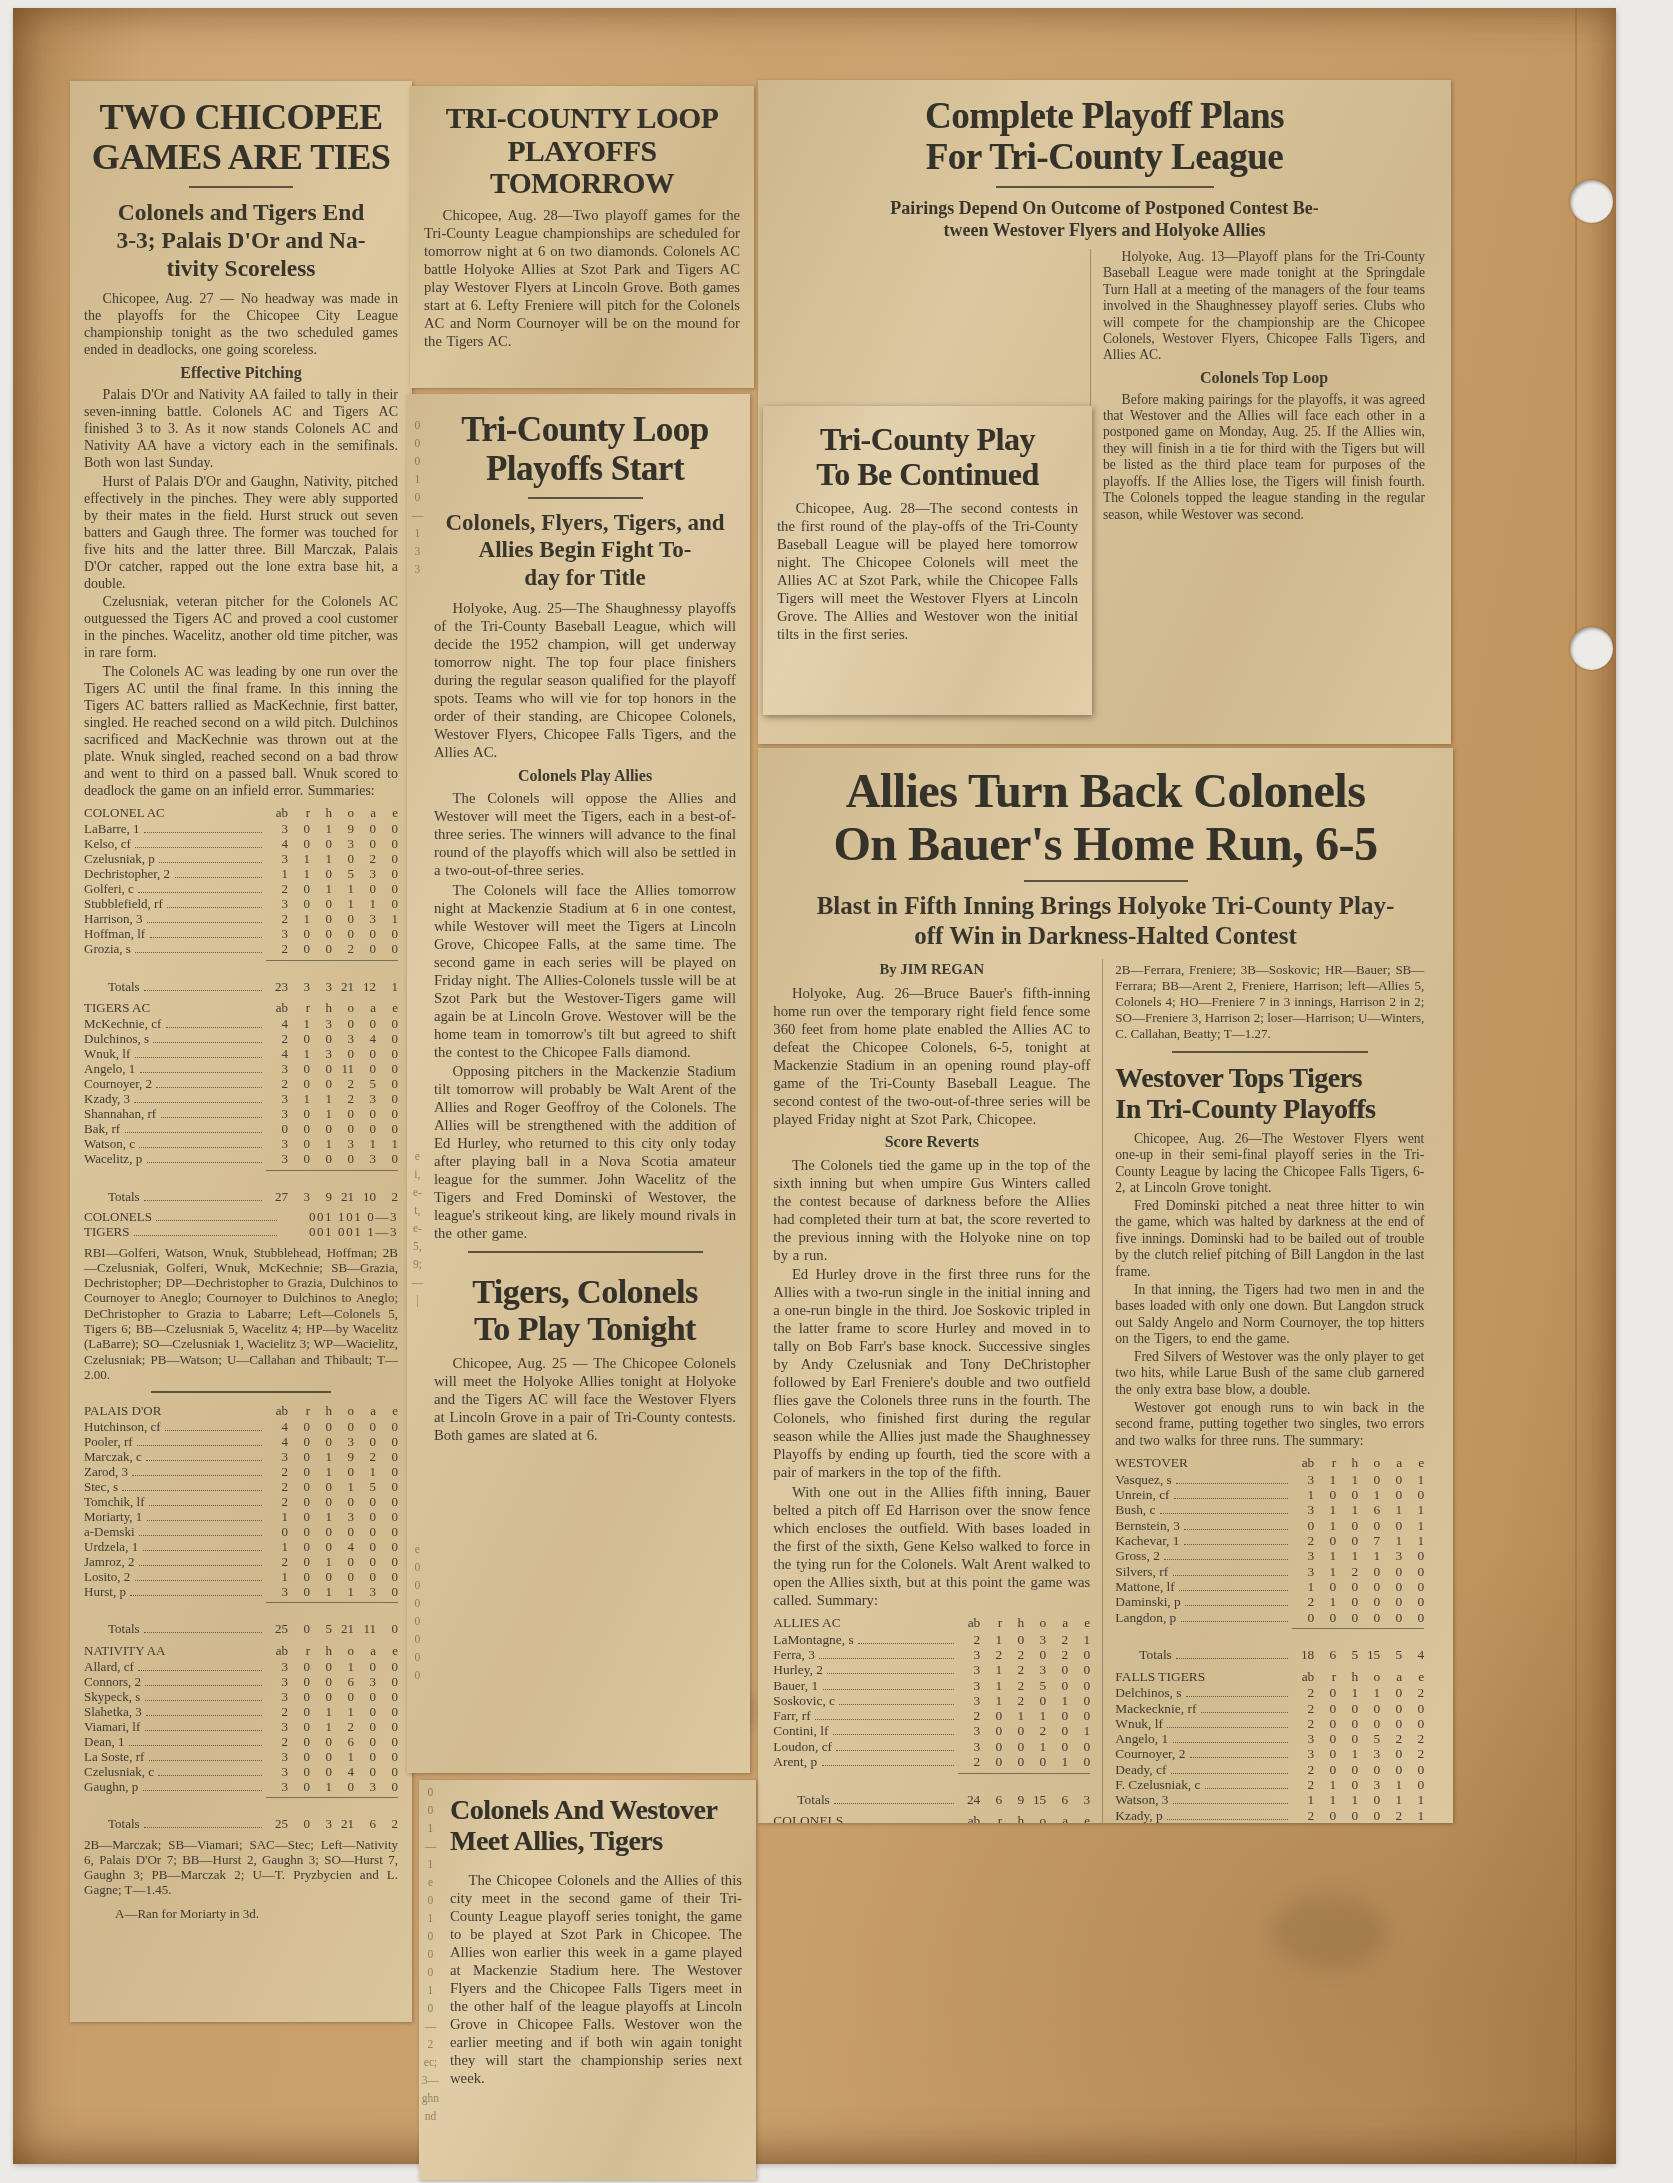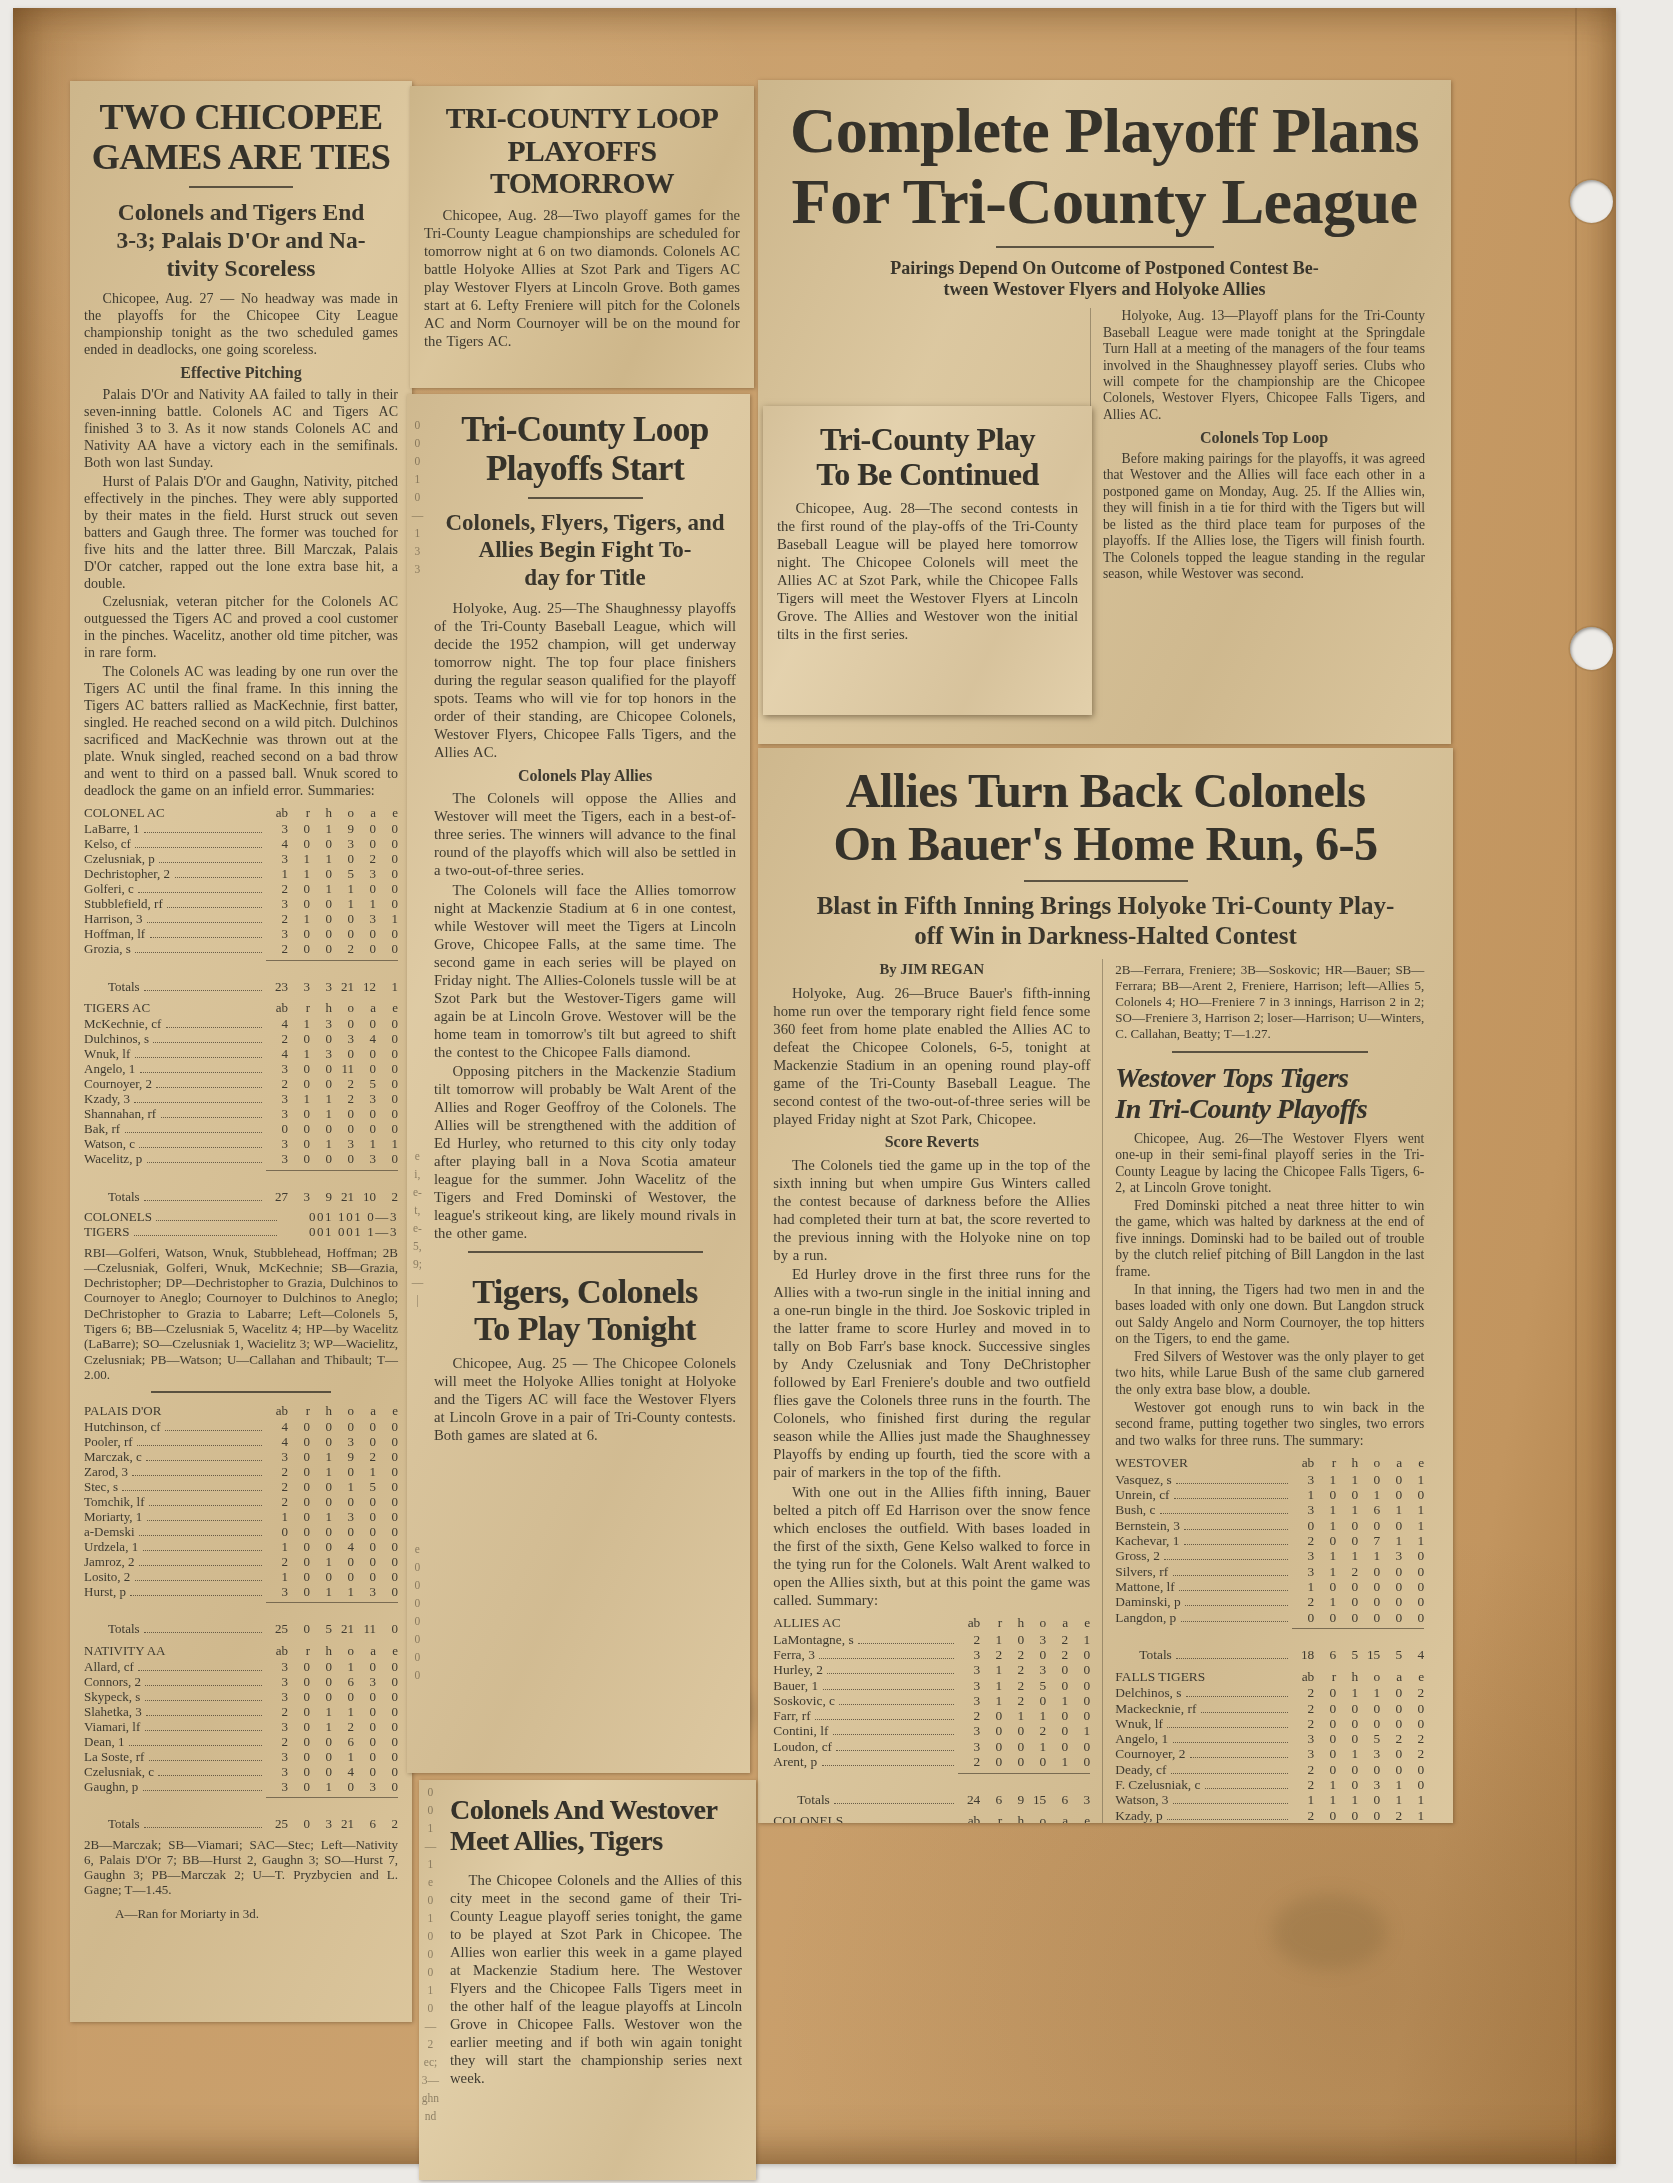--- a/index.html
+++ b/index.html
@@ -687,21 +687,21 @@
         <div>3—</div>
         <div>ghn</div>
         <div>nd</div>
       </div>
       <h2 class="headline left" style="font-size: 28px;">Colonels And Westover
 Meet Allies, Tigers</h2>
       <div class="gap" style="height: 7.6px;"></div>
       <p class="para">The Chicopee Colonels and the Allies of this city meet in the second game of their Tri-County League playoff series tonight, the game to be played at Szot Park in Chicopee. The Allies won earlier this week in a game played at Mackenzie Stadium here. The Westover Flyers and the Chicopee Falls Tigers meet in the other half of the league playoffs at Lincoln Grove in Chicopee Falls. Westover won the earlier meeting and if both win again tonight they will start the championship series next week.</p>
     </div>
     <div class="clipping" style="left: 758px; top: 80px; width: 693px; height: 664px; background-color: rgb(215, 193, 151); z-index: 2; padding: 13px 14px;">
-      <h2 class="headline" style="font-size: 64px;">Complete Playoff Plans
+      <h2 class="headline" style="font-size: 37px;">Complete Playoff Plans
 For Tri-County League</h2>
       <div class="rule" style="width: 218px;"></div>
       <h3 class="subhead" style="font-size: 18px;">Pairings Depend On Outcome of Postponed Contest Be-
 tween Westover Flyers and Holyoke Allies</h3>
       <div class="cols">
         <div class="col" style="width: 306px;"></div>
         <div class="col col-sep" style="width: 335px;">
           <p class="para small-body">Holyoke, Aug. 13—Playoff plans for the Tri-County Baseball League were made tonight at the Springdale Turn Hall at a meeting of the managers of the four teams involved in the Shaughnessey playoff series. Clubs who will compete for the championship are the Chicopee Colonels, Westover Flyers, Chicopee Falls Tigers, and Allies AC.</p>
           <div class="xhead">Colonels Top Loop</div>
           <p class="para small-body">Before making pairings for the playoffs, it was agreed that Westover and the Allies will face each other in a postponed game on Monday, Aug. 25. If the Allies win, they will finish in a tie for third with the Tigers but will be listed as the third place team for purposes of the playoffs. If the Allies lose, the Tigers will finish fourth. The Colonels topped the league standing in the regular season, while Westover was second.</p>
@@ -961,21 +961,21 @@
               <span class="bs-name">COLONELS</span>
               <span class="bs-lead"></span>
               <span class="ls-val">000 32—5</span>
             </div>
           </div>
           <p class="small">RBI—Hurley 3, Bauer, Soskovic, Farr, Kelso, DeChristopher, Freniere 2, Harrison;</p>
         </div>
         <div class="col col-sep" style="width: 322px;">
           <p class="small">2B—Ferrara, Freniere; 3B—Soskovic; HR—Bauer; SB—Ferrara; BB—Arent 2, Freniere, Harrison; left—Allies 5, Colonels 4; HO—Freniere 7 in 3 innings, Harrison 2 in 2; SO—Freniere 3, Harrison 2; loser—Harrison; U—Winters, C. Callahan, Beatty; T—1.27.</p>
           <div class="rule" style="width: 196px;"></div>
-          <h2 class="headline left" style="font-size: 28px; font-style: italic;">Westover Tops Tigers
+          <h2 class="headline left" style="font-size: 28px;">Westover Tops Tigers
 In Tri-County Playoffs</h2>
           <p class="para small-body">Chicopee, Aug. 26—The Westover Flyers went one-up in their semi-final playoff series in the Tri-County League by lacing the Chicopee Falls Tigers, 6-2, at Lincoln Grove tonight.</p>
           <p class="para small-body">Fred Dominski pitched a neat three hitter to win the game, which was halted by darkness at the end of five innings. Dominski had to be bailed out of trouble by the clutch relief pitching of Bill Langdon in the last frame.</p>
           <p class="para small-body">In that inning, the Tigers had two men in and the bases loaded with only one down. But Langdon struck out Saldy Angelo and Norm Cournoyer, the top hitters on the Tigers, to end the game.</p>
           <p class="para small-body">Fred Silvers of Westover was the only player to get two hits, while Larue Bush of the same club garnered the only extra base blow, a double.</p>
           <p class="para small-body">Westover got enough runs to win back in the second frame, putting together two singles, two errors and two walks for three runs. The summary:</p>
           <div class="box">
             <div class="bs-row bs-head">
               <span class="bs-name">WESTOVER</span>
               <span class="bs-gap"></span>

